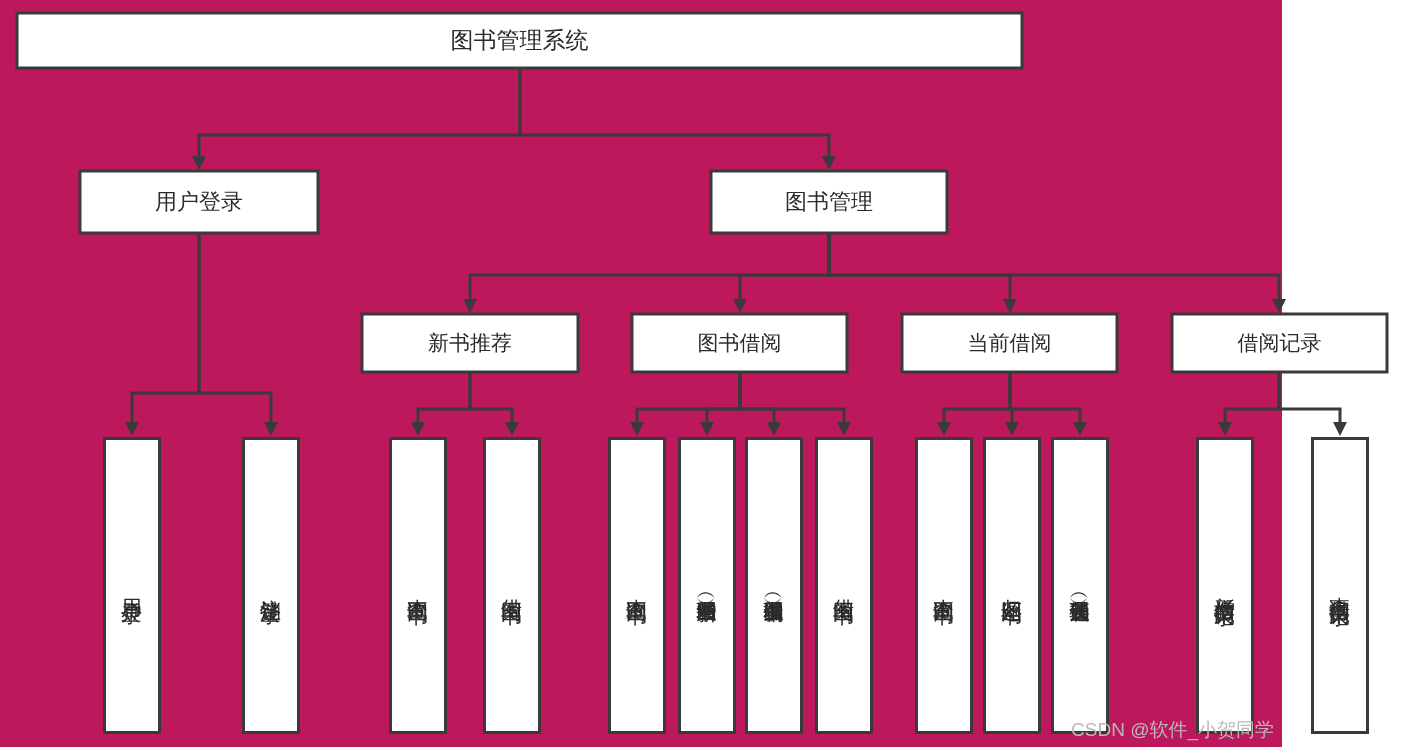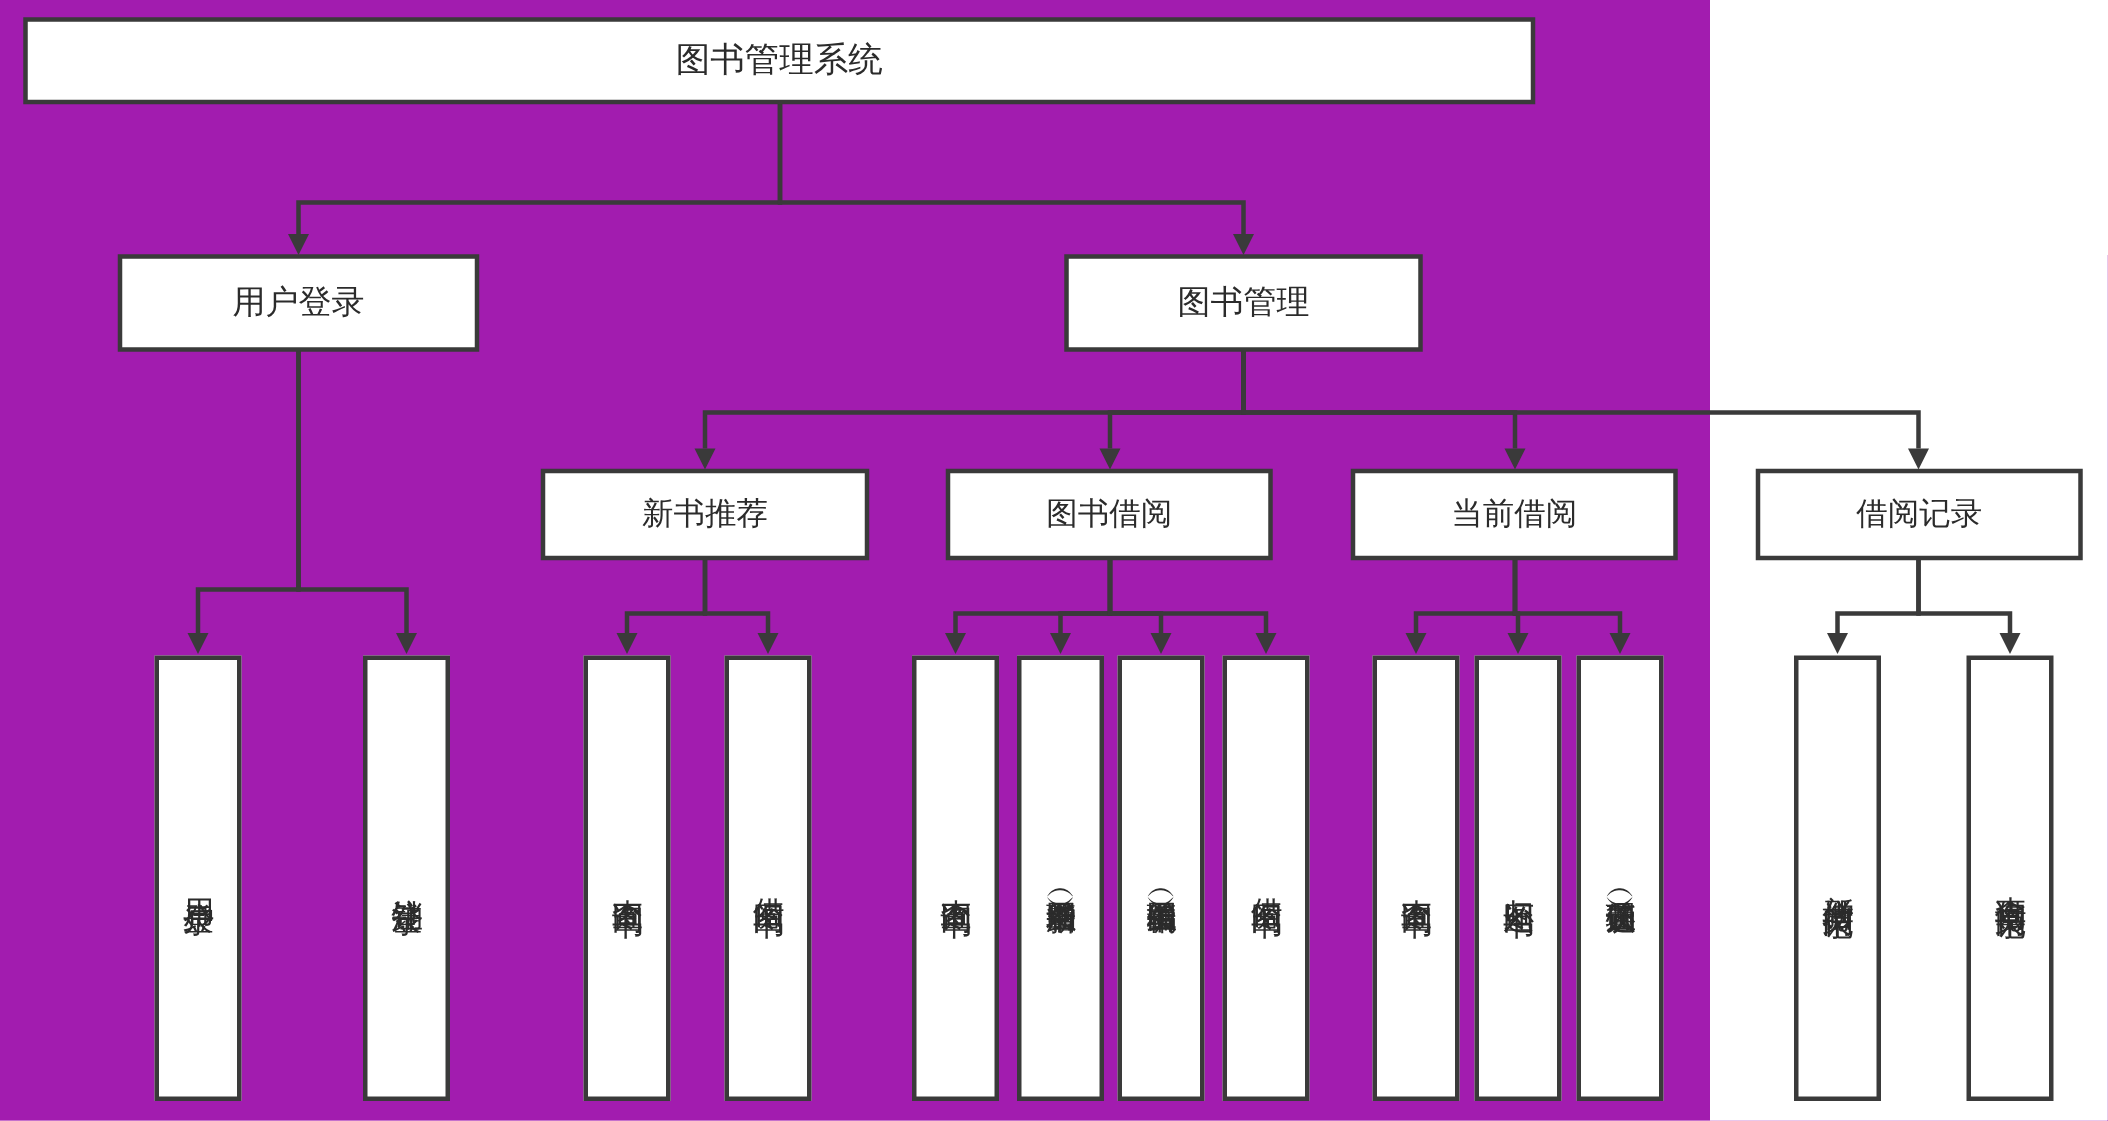--- a/index.html
+++ b/index.html
@@ -1,18 +1,18 @@
 <!DOCTYPE html>
 <html><head>
 <meta charset="utf-8">
 <style>
   html,body{margin:0;padding:0;background:#ffffff;}
   body{width:1405px;height:747px;overflow:hidden;
        font-family:"Liberation Sans","DejaVu Sans",sans-serif;}
-  #stage{position:relative;width:1140px;height:747px;background:#a21caf;}
+  #stage{position:relative;width:1282px;height:747px;background:#be185d;}
   svg.diagram{position:absolute;left:0;top:0;width:1405px;height:747px;}
   .node-rect{fill:#ffffff;stroke:#3a3a3a;stroke-width:3;}
   .edge{stroke:#3a3a3a;stroke-width:3;fill:none;}
   .arrowhead{fill:#3a3a3a;}
   .node-label{fill:#2b2b2b;font-family:"Liberation Sans","DejaVu Sans",sans-serif;
               text-anchor:middle;dominant-baseline:middle;}
   .lvl0-label{font-size:23px;}
   .lvl1-label{font-size:22px;}
   .lvl2-label{font-size:21px;}
   .vbox{position:absolute;box-sizing:border-box;border:3px solid #3a3a3a;background:#fff;
@@ -168,13 +168,14 @@
       <div class="vbox" style="left: 1051px; top: 437px; width: 58px; height: 297px;">
         <span class="vtext tight">确认归还（管理员）</span>
       </div>
       <div class="vbox" style="left: 1196px; top: 437px; width: 58px; height: 297px;">
         <span class="vtext">新增借阅记录</span>
       </div>
       <div class="vbox" style="left: 1311px; top: 437px; width: 58px; height: 297px;">
         <span class="vtext">查询借阅记录</span>
       </div>
     </div>
+  <div class="watermark">CSDN @软件_小贺同学</div>
 </div>
 
 </body></html>

